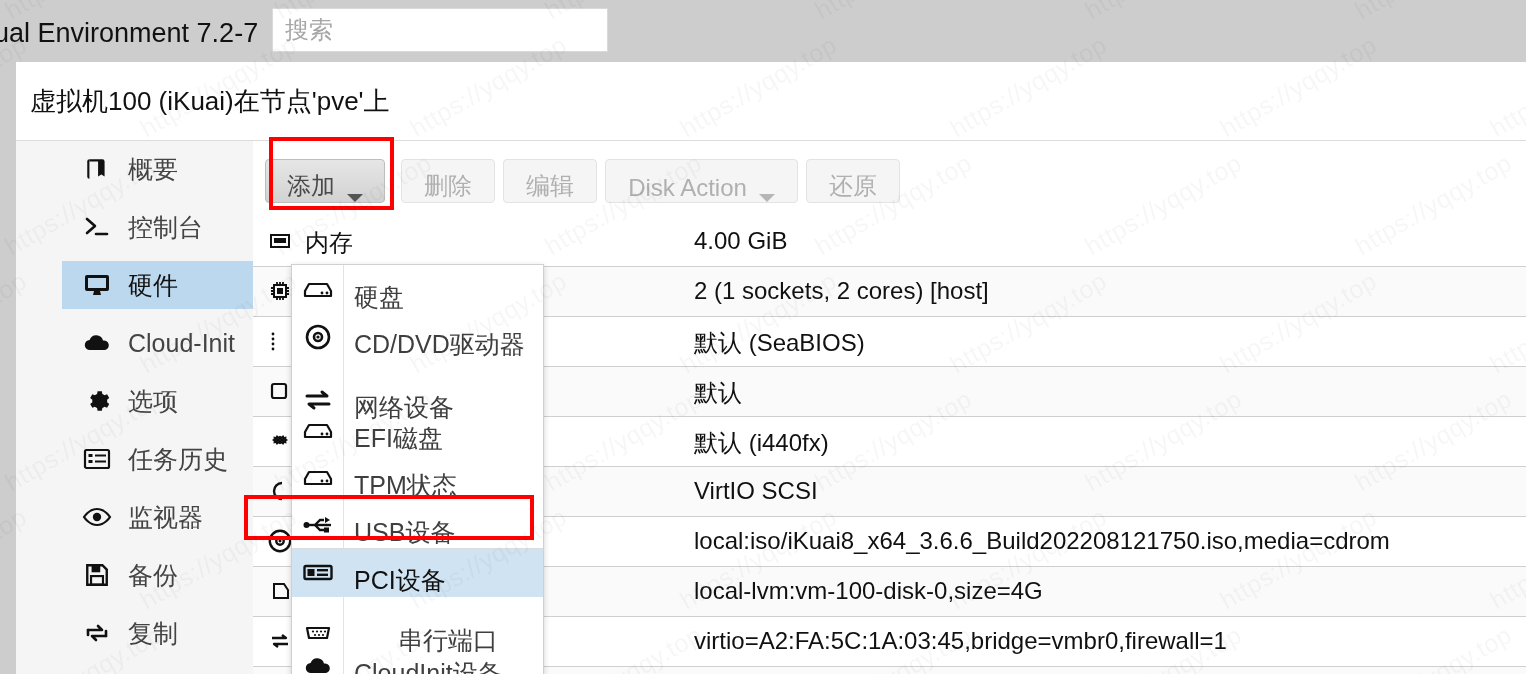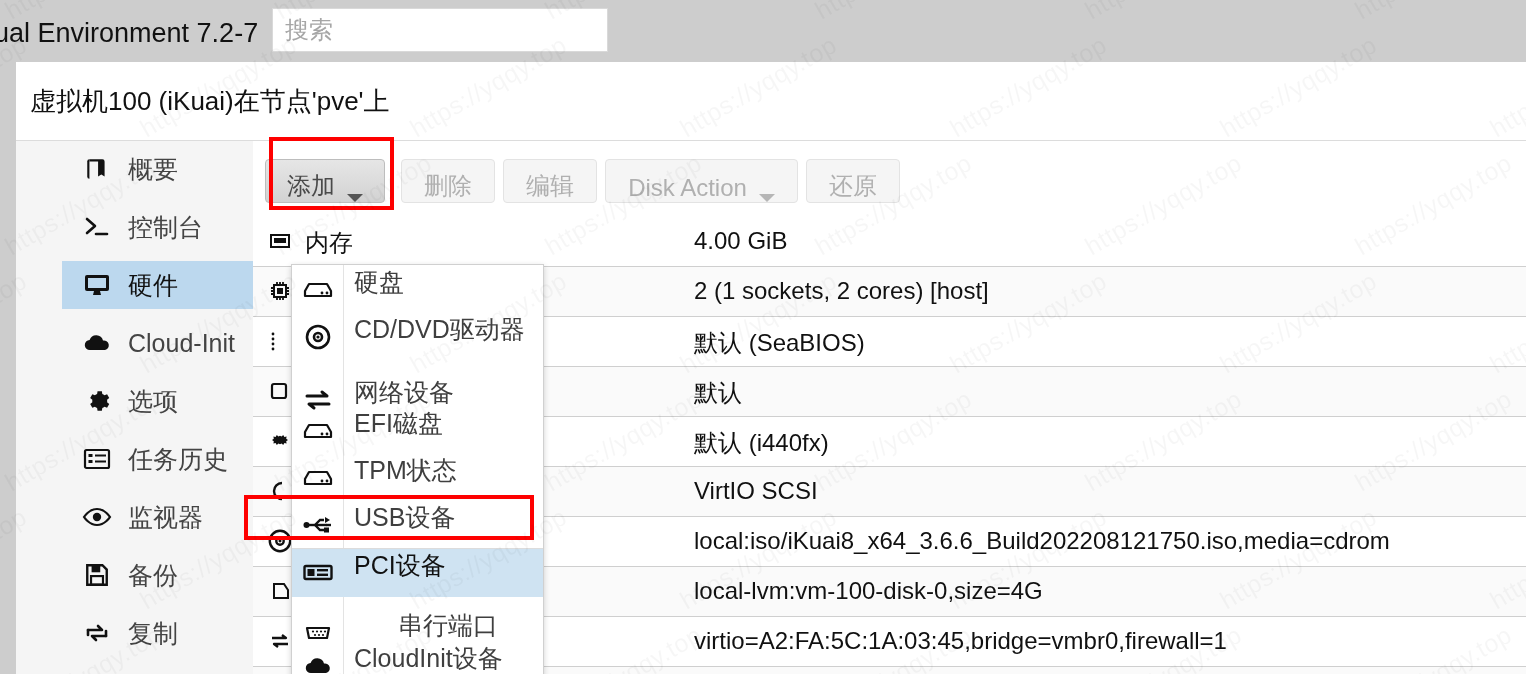--- a/index.html
+++ b/index.html
@@ -130,21 +130,21 @@
     position:absolute;left:275px;top:202px;width:253px;height:472px;
     background:#ffffff;border:1px solid #d0d0d0;box-sizing:border-box;
     z-index:500;box-shadow:0 2px 6px rgba(0,0,0,.18);overflow:hidden;
   }
   #menu .mrail{
     position:absolute;left:0;top:0;width:52px;height:100%;
     border-right:1px solid #e3e3e3;box-sizing:border-box;
   }
   .mitem{
     position:absolute;left:0;width:251px;height:48px;
-    display:flex;align-items:flex-start;cursor:pointer;
+    display:flex;align-items:flex-end;cursor:pointer;
   }
   .mitem.sep{border-top:1px solid #dcdcdc;}
   .mitem.hl{background:#cfe3f2;}
   .micon{
     width:52px;height:48px;display:flex;align-items:center;justify-content:center;
     flex:0 0 auto;
   }
   .mlabel{margin-left:10px;font-size:25px;color:#3f3f3f;white-space:nowrap;}
   .mitem.hl .mlabel{color:#111;}
 

